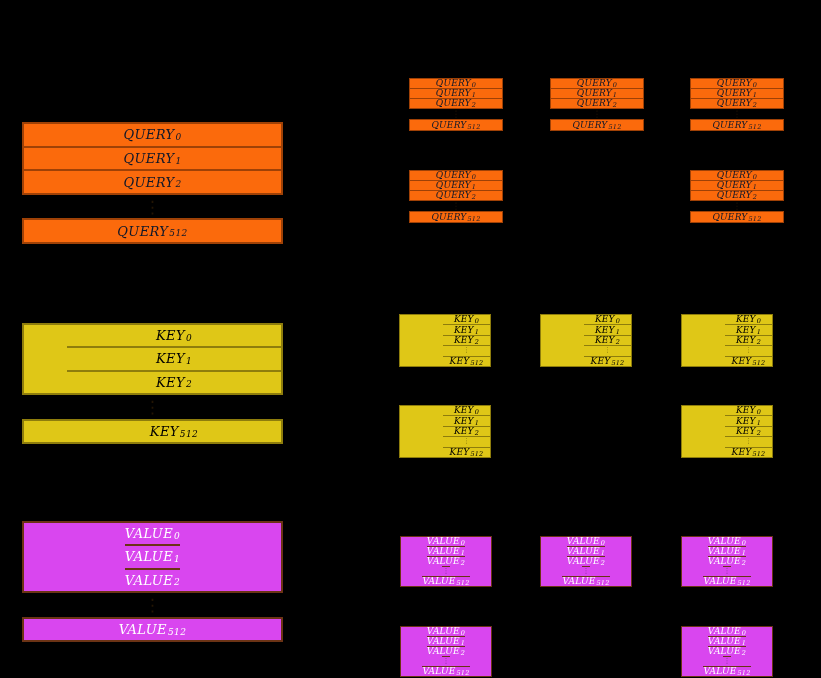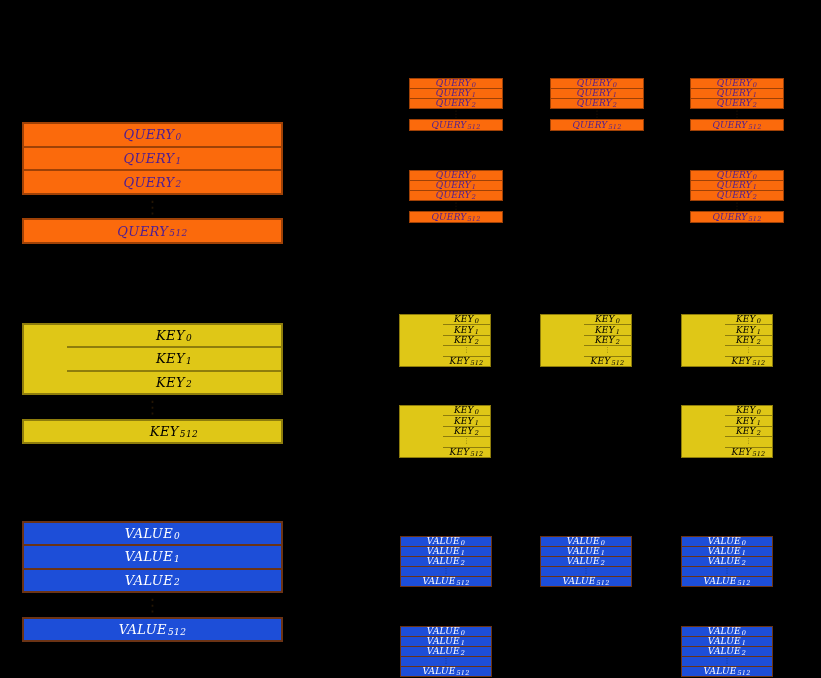--- a/index.html
+++ b/index.html
@@ -4,23 +4,23 @@
 <style>
   html,body{margin:0;padding:0;background:#000;}
   .canvas{position:relative;width:821px;height:678px;background:#000;overflow:hidden;
           font-family:"DejaVu Serif",serif;}
   .grp{position:absolute;display:flex;flex-direction:column;}
   .bx{box-sizing:border-box;display:flex;flex-direction:column;border-style:solid;}
   .row{flex:1;display:flex;align-items:center;justify-content:center;
        font-style:italic;letter-spacing:0.4px;line-height:1;}
   .row sub{font-size:68%;line-height:0;position:relative;top:2px;margin-left:1px;}
   
-  .m-q .bx{background:#fb6a0c;border-color:#9f4106;color:#4c1d95;}
+  .m-q .bx{background:#fb6a0c;border-color:#9f4106;color:#0f172a;}
   .m-k .bx{background:#dfc717;border-color:#8e7d0c;color:#000;padding-left:43px;}
-  .m-v .bx{background:#1d4ed8;border-color:#6b3315;color:#fff;}
+  .m-v .bx{background:#d946ef;border-color:#6b3315;color:#fff;align-items:center;}
   .m-q .row+.row{border-top:1px solid #9f4106;}
   .m-k .row+.row{border-top:1px solid #8e7d0c;}
   .m-v .row+.row{border-top:1px solid #6b3315;}
   .big .row+.row{border-top-width:2px;}
   
   .big{width:261px;left:22px;}
   .big .bx{border-width:2px;}
   .big .row{font-size:13px;}
   .big .row sub{font-size:9px;}
   .big .main{height:73px;}

